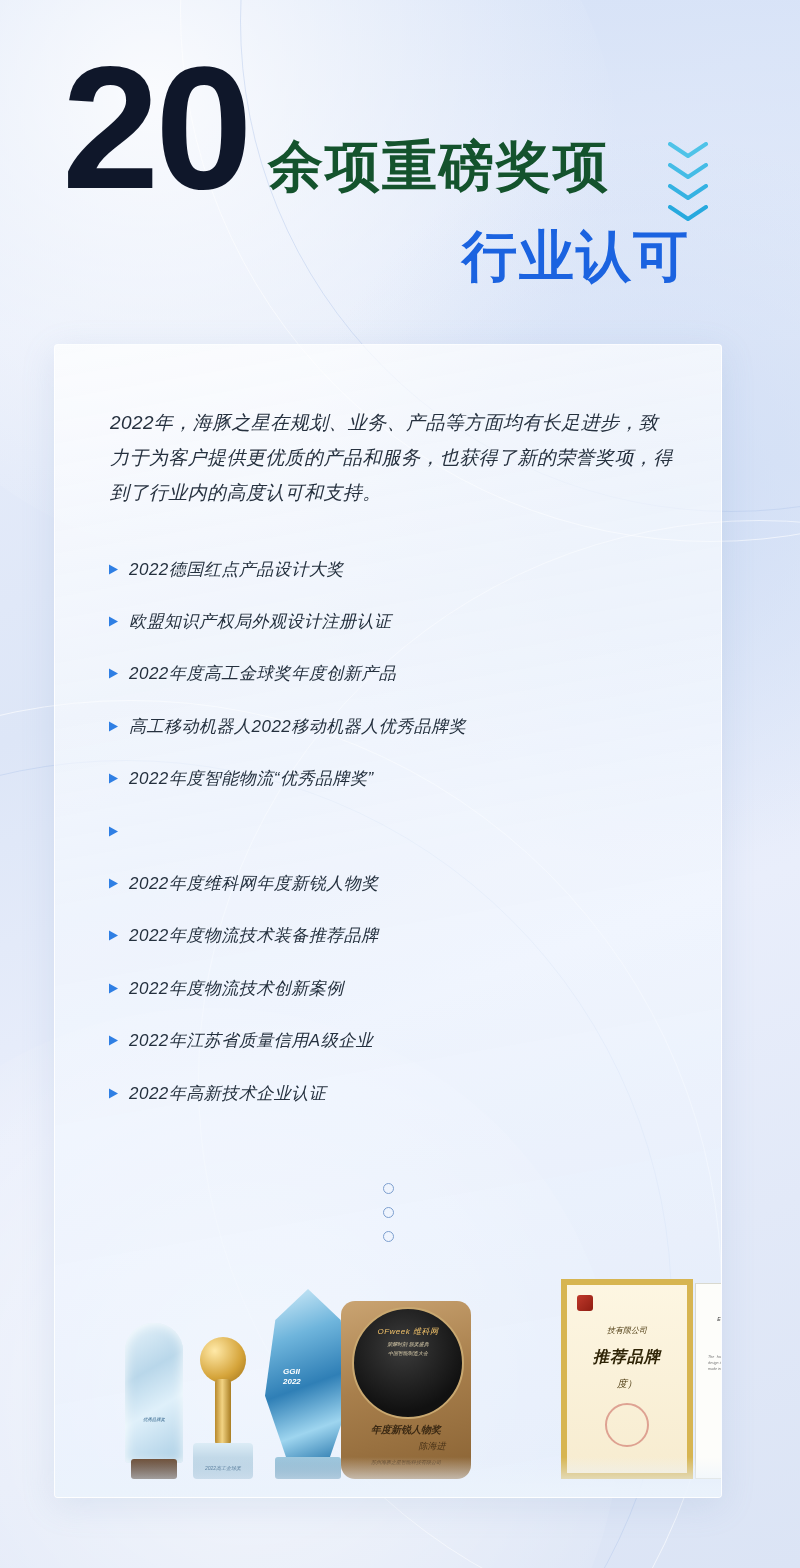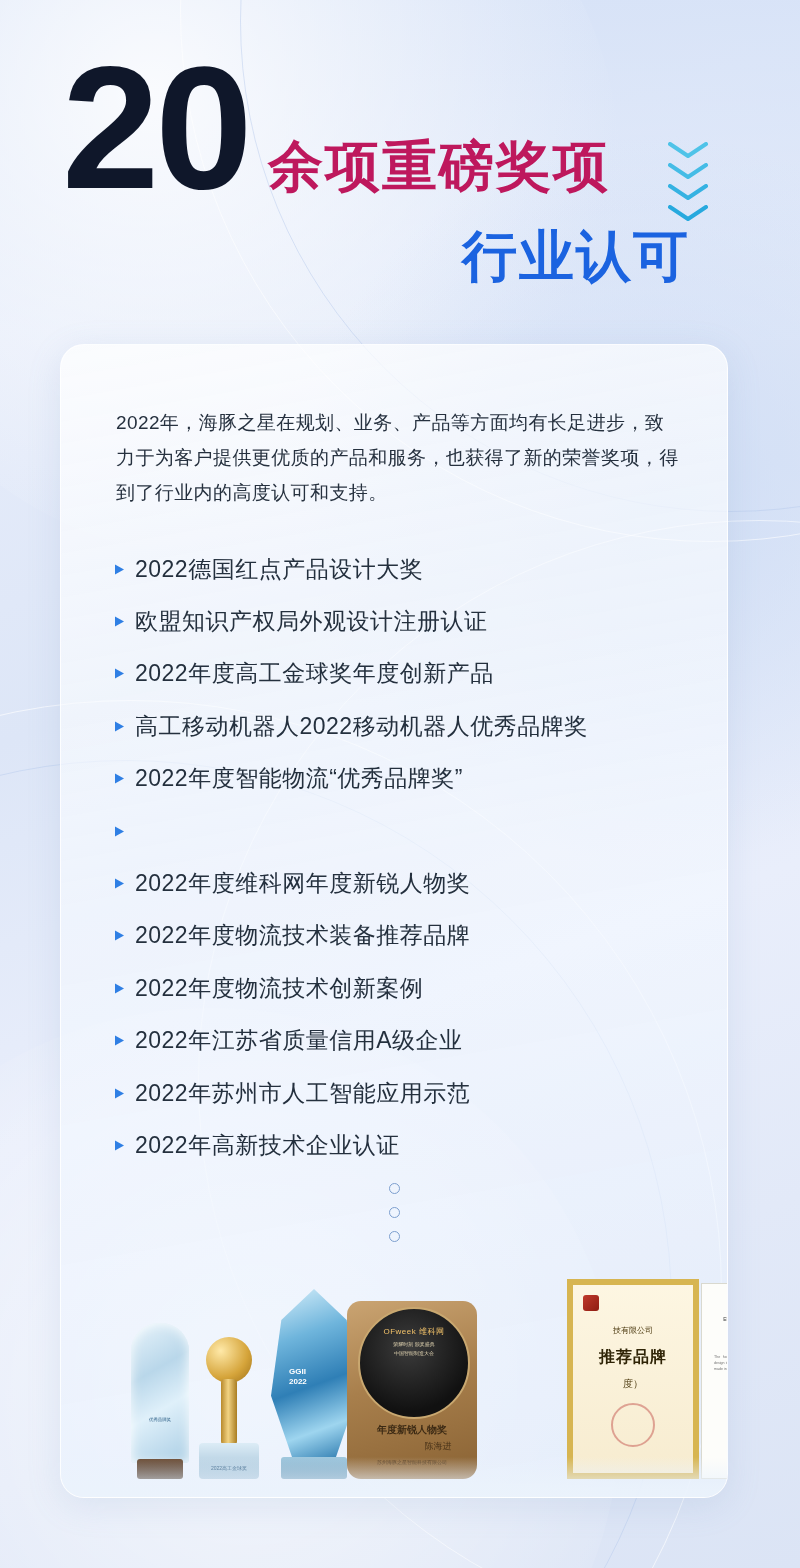--- a/index.html
+++ b/index.html
@@ -84,21 +84,21 @@
     color: #0f172a;
     letter-spacing: -4px;
     font-family: "Liberation Sans", sans-serif;
   }
   .head-line-1 {
     position: absolute;
     left: 268px;
     top: 78px;
     font-size: 55px;
     font-weight: 700;
-    color: #be185d;
+    color: #14532d;
     letter-spacing: 2px;
   }
   .head-line-2 {
     position: absolute;
     left: 462px;
     top: 168px;
     font-size: 55px;
     font-weight: 700;
     color: #1b63e0;
     letter-spacing: 2px;
@@ -113,29 +113,30 @@
     display: block;
     width: 40px;
     height: 17px;
     margin-bottom: 4px;
   }
   .chev svg { display: block; }
 
   
   .card {
     position: absolute;
-    left: 60px;
+    left: 54px;
     top: 344px;
     width: 666px;
     height: 1152px;
-    border-radius: 24px;
+    border-radius: 4px;
     background: linear-gradient(170deg, rgba(255,255,255,0.72) 0%, rgba(246,250,255,0.62) 45%, rgba(231,240,253,0.6) 100%);
     border: 1px solid rgba(255,255,255,0.85);
     box-shadow: 0 8px 34px rgba(120,150,195,0.16);
     overflow: hidden;
+    font-style: italic;
   }
   .intro {
     position: absolute;
     left: 55px;
     top: 60px;
     width: 565px;
     font-size: 19px;
     line-height: 35px;
     color: #26313f;
     letter-spacing: 0.4px;
@@ -153,21 +154,21 @@
   }
   .bullet {
     width: 22px;
     flex: 0 0 22px;
     display: flex;
     align-items: center;
     justify-content: flex-start;
   }
   .bullet svg { display: block; }
   .award-text {
-    font-size: 23px;
+    font-size: 17px;
     color: #24303e;
     letter-spacing: 0.5px;
     white-space: nowrap;
   }
   .dots {
     position: absolute;
     left: 0; right: 0;
     top: 838px;
     display: flex;
     flex-direction: column;
@@ -486,28 +487,20 @@
           </svg>
         </span>
       <span class="award-text">2022年江苏省质量信用A级企业</span>
     </div>
     <div class="award-item">
       <span class="bullet">
           <svg width="13" height="13" viewBox="0 0 13 13">
             <polygon points="2,1.5 11,6.5 2,11.5" fill="#2f7fe4"></polygon>
           </svg>
         </span>
-      <span class="award-text">2022年苏州市人工智能应用示范</span>
-    </div>
-    <div class="award-item">
-      <span class="bullet">
-          <svg width="13" height="13" viewBox="0 0 13 13">
-            <polygon points="2,1.5 11,6.5 2,11.5" fill="#2f7fe4"></polygon>
-          </svg>
-        </span>
       <span class="award-text">2022年高新技术企业认证</span>
     </div>
   </div>
 
   <div class="dots">
     <span class="dot"></span>
     <span class="dot"></span>
     <span class="dot"></span>
   </div>
 

